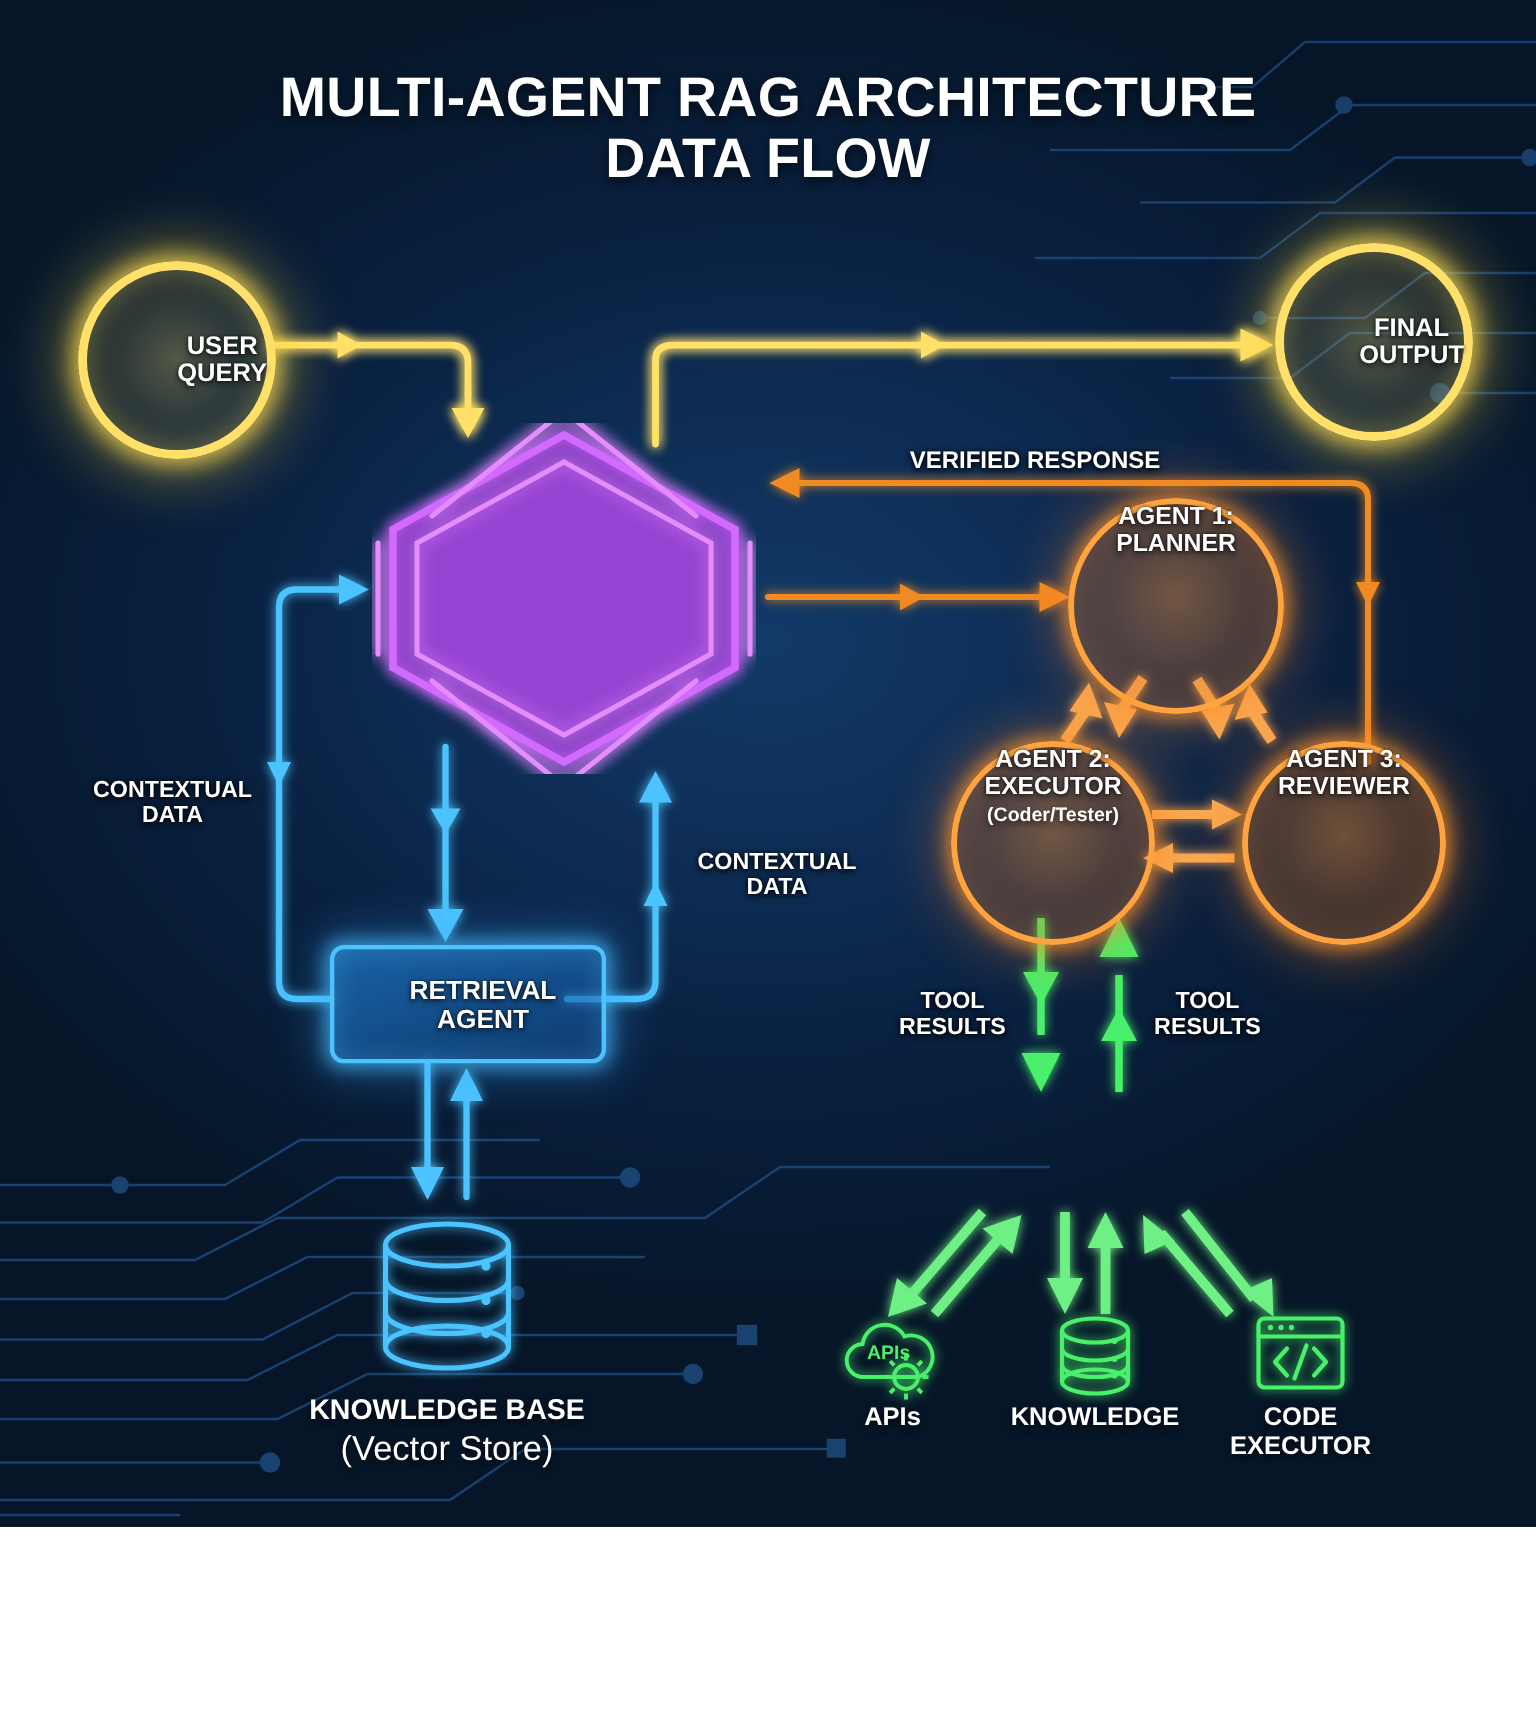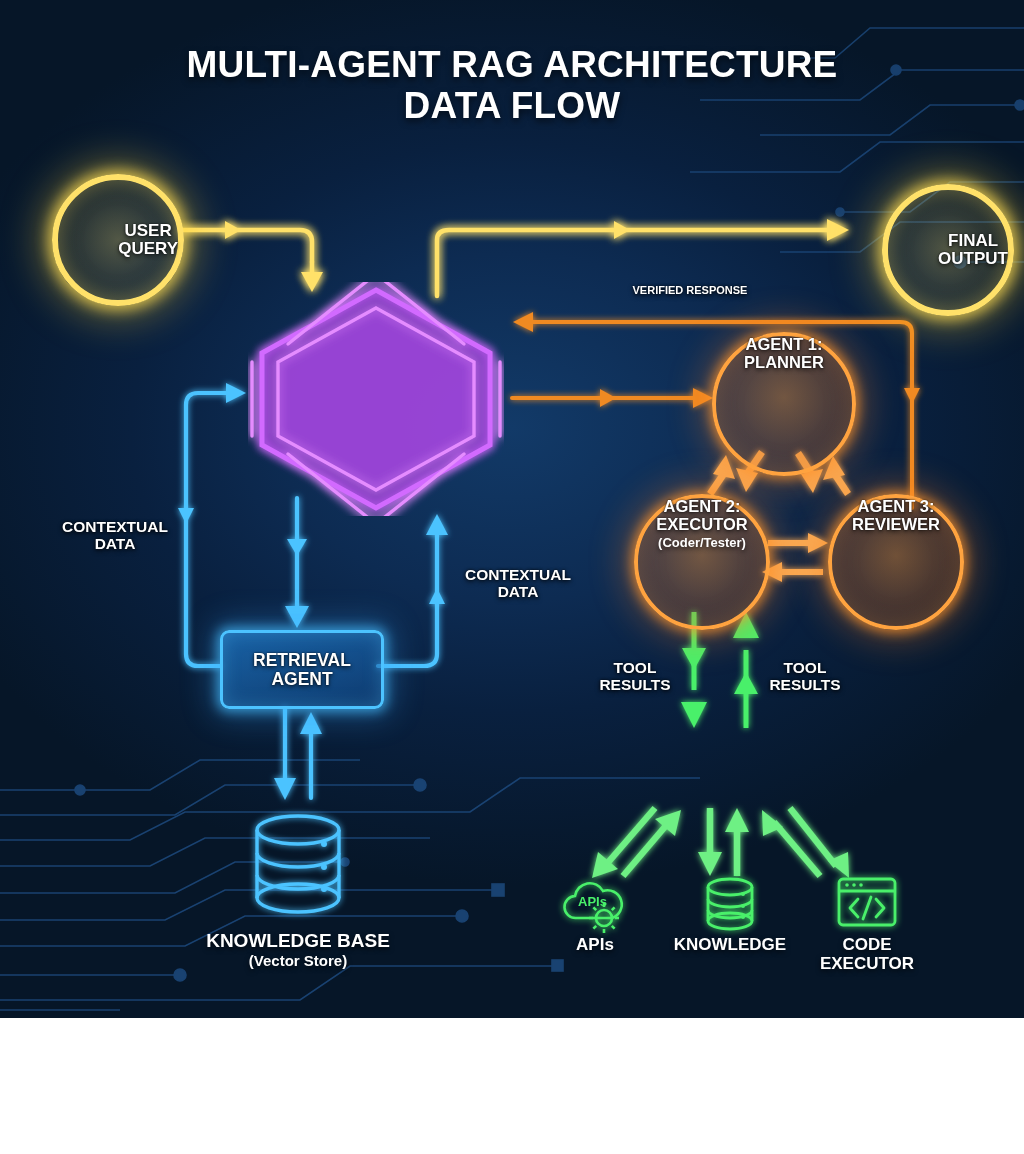--- a/index.html
+++ b/index.html
@@ -34,21 +34,21 @@
   #orch{left:248px;top:282px;width:256px;height:234px;}
   .hexwrap{position:absolute;inset:0;}
   #orch .lbl{position:absolute;left:0;top:86px;width:100%;font-size:18.5px;font-weight:bold;z-index:5;}
 
   
   #retrieval{left:220px;top:630px;width:158px;height:73px;border-radius:9px;
     border:3px solid #4cc3ff;
     background:linear-gradient(160deg,rgba(30,120,200,.75),rgba(18,80,150,.55));
     box-shadow:0 0 12px 3px rgba(70,190,255,.7),0 0 30px 10px rgba(60,170,255,.28),
                inset 0 0 18px rgba(90,200,255,.28);
-    display:flex;align-items:center;justify-content:center;}
+    display:flex;align-items:center;justify-content:center;padding-left:20px;}
   #retrieval .lbl{font-size:17.5px;font-weight:bold;}
 
   
   .ocirc{border-radius:50%;border:4px solid #ffa33f;
     background:radial-gradient(circle at 50% 45%, rgba(255,150,50,.42) 0%, rgba(220,110,30,.28) 55%, rgba(170,80,20,.10) 100%);
     box-shadow:0 0 12px 3px rgba(255,150,45,.72),0 0 34px 12px rgba(255,130,30,.30),
                inset 0 0 26px rgba(255,150,50,.30);
     display:flex;align-items:center;justify-content:flex-start;flex-direction:column;}
   .ocirc .lbl{font-size:16.5px;font-weight:bold;}
   .ocirc .sub{font-size:13px;font-weight:bold;color:#fff;
@@ -66,21 +66,21 @@
   
   .flowlbl{position:absolute;color:#fff;font-weight:bold;text-align:center;line-height:1.12;
     text-shadow:0 2px 5px rgba(0,0,0,.75),0 0 3px rgba(0,0,0,.9);}
 
   
   .leafcap{position:absolute;color:#fff;font-weight:bold;text-align:center;font-size:17px;
     line-height:1.1;text-shadow:0 2px 5px rgba(0,0,0,.7);}
   .kbcap{position:absolute;text-align:center;color:#fff;
     text-shadow:0 2px 5px rgba(0,0,0,.7);}
   .kbcap .l1{font-size:19px;font-weight:bold;display:block;}
-  .kbcap .l2{font-size:15px;font-weight:bold;display:block;}
+  .kbcap .l2{font-size:23px;font-weight:normal;display:block;}
 
   
   #footer{position:absolute;left:0;top:1018px;width:1024px;height:136px;background:#fff;}
 </style>
 </head>
 <body>
 
 <div id="root">
 
   <div id="stage">
@@ -268,21 +268,21 @@
       <span>DATA FLOW</span>
     </div>
 
     <div class="node ycirc" id="userquery" style="left:52px;top:174px;width:120px;height:120px;">
       <div class="lbl">
         <span>USER</span><br>
         <span>QUERY</span>
       </div>
     </div>
 
-    <div class="node ycirc" id="finaloutput" style="left:850px;top:184px;width:120px;height:120px;margin-left:32px;">
+    <div class="node ycirc" id="finaloutput" style="left:850px;top:162px;width:120px;height:120px;">
       <div class="lbl">
         <span>FINAL</span><br>
         <span>OUTPUT</span>
       </div>
     </div>
 
     <div class="node" id="orch">
       <svg class="hexwrap" viewBox="0 0 256 234">
         <g filter="url(#gP)">
           <polygon points="128,8 242,71 242,163 128,226 14,163 14,71" fill="rgba(150,60,210,0.42)" stroke="#d26bff" stroke-width="5"></polygon>
@@ -388,21 +388,21 @@
           <path d="M40 23 L48 32 L40 41" stroke-linecap="round" stroke-linejoin="round"></path>
           <path d="M35 21 L27 43" stroke-linecap="round"></path>
         </g>
       </svg>
     </div>
     <div class="leafcap" style="left:807px;top:936px;width:120px;">
       <span>CODE</span><br>
       <span>EXECUTOR</span>
     </div>
 
-    <div class="flowlbl" style="left:500px;top:284px;width:380px;font-size:11px;">VERIFIED RESPONSE</div>
+    <div class="flowlbl" style="left:500px;top:299px;width:380px;font-size:16px;">VERIFIED RESPONSE</div>
 
     <div class="flowlbl" style="left:20px;top:518px;width:190px;font-size:15.5px;">
       <span>CONTEXTUAL</span><br>
       <span>DATA</span>
     </div>
 
     <div class="flowlbl" style="left:428px;top:566px;width:180px;font-size:15.5px;">
       <span>CONTEXTUAL</span><br>
       <span>DATA</span>
     </div>

